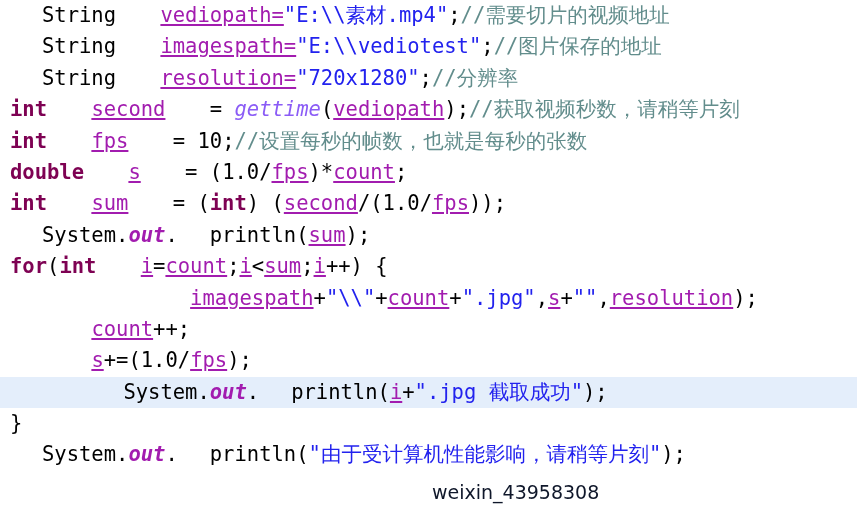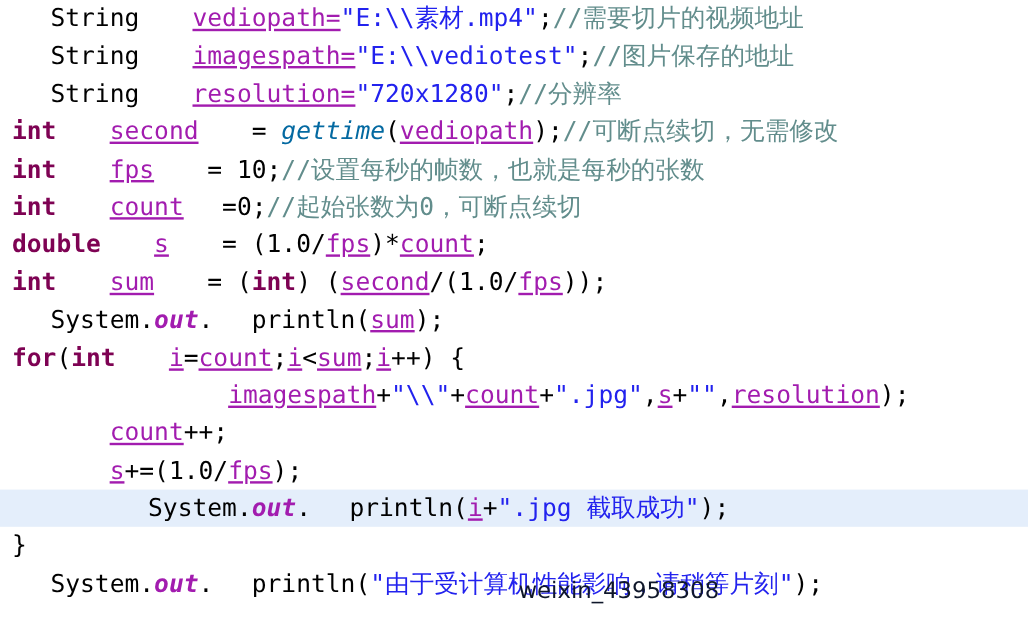--- a/index.html
+++ b/index.html
@@ -41,21 +41,21 @@
     background: #e4eefb;
   }
 
   
   .t-plain    { color: #000000; margin-left: 32px; }
   .t-keyword  { color: #7e0253; font-weight: bold; }
   .t-ident    { color: #a21caf; text-decoration: underline; }
   .t-string   { color: #2222ee; }
   .t-comment  { color: #628d8c; }
   .t-field    { color: #a21caf; font-weight: bold; font-style: italic; }
-  .t-method   { color: #0369a1; font-style: italic; text-align: center; }
+  .t-method   { color: #8b5cf6; font-style: italic; text-align: center; }
   .t-num      { color: #000000; }
   .t-punc     { color: #000000; }
 
   
   .cjk {
     font-family: "DejaVu Sans", "Liberation Sans", sans-serif;
     margin-top: 46px;
   }
 
   #watermark {
@@ -71,23 +71,22 @@
   }
 </style>
 </head>
 <body>
 
 <div id="code-view">
   <div id="code-lines">
       <div class="code-line"><span class="t-plain">String</span><span class="t-plain"> </span><span class="t-ident">vediopath=</span><span class="t-string">"E:\\</span><span class="t-string cjk">素材</span><span class="t-string">.mp4"</span><span class="t-punc">;</span><span class="t-comment">//</span><span class="t-comment cjk">需要切片的视频地址</span></div>
       <div class="code-line"><span class="t-plain">String</span><span class="t-plain"> </span><span class="t-ident">imagespath=</span><span class="t-string">"E:\\vediotest"</span><span class="t-punc">;</span><span class="t-comment">//</span><span class="t-comment cjk">图片保存的地址</span></div>
       <div class="code-line"><span class="t-plain">String</span><span class="t-plain"> </span><span class="t-ident">resolution=</span><span class="t-string">"720x1280"</span><span class="t-punc">;</span><span class="t-comment">//</span><span class="t-comment cjk">分辨率</span></div>
-      <div class="code-line"><span class="t-keyword">int</span><span class="t-plain"> </span><span class="t-ident">second</span><span class="t-plain"> = </span><span class="t-method">gettime</span><span class="t-punc">(</span><span class="t-ident">vediopath</span><span class="t-punc">);</span><span class="t-comment">//</span><span class="t-comment cjk">可断点续切，无需修改</span></div>
+      <div class="code-line"><span class="t-keyword">int</span><span class="t-plain"> </span><span class="t-ident">second</span><span class="t-plain"> = </span><span class="t-method">gettime</span><span class="t-punc">(</span><span class="t-ident">vediopath</span><span class="t-punc">);</span><span class="t-comment">//</span><span class="t-comment cjk">获取视频秒数，请稍等片刻</span></div>
       <div class="code-line"><span class="t-keyword">int</span><span class="t-plain"> </span><span class="t-ident">fps</span><span class="t-plain"> = </span><span class="t-num">10</span><span class="t-punc">;</span><span class="t-comment">//</span><span class="t-comment cjk">设置每秒的帧数，也就是每秒的张数</span></div>
-      <div class="code-line"><span class="t-keyword">int</span><span class="t-plain"> </span><span class="t-ident">count</span><span class="t-plain">=</span><span class="t-num">0</span><span class="t-punc">;</span><span class="t-comment">//</span><span class="t-comment cjk">起始张数为</span><span class="t-comment">0</span><span class="t-comment cjk">，可断点续切</span></div>
       <div class="code-line"><span class="t-keyword">double</span><span class="t-plain"> </span><span class="t-ident">s</span><span class="t-plain"> = (</span><span class="t-num">1.0</span><span class="t-punc">/</span><span class="t-ident">fps</span><span class="t-punc">)*</span><span class="t-ident">count</span><span class="t-punc">;</span></div>
       <div class="code-line"><span class="t-keyword">int</span><span class="t-plain"> </span><span class="t-ident">sum</span><span class="t-plain"> = (</span><span class="t-keyword">int</span><span class="t-punc">) (</span><span class="t-ident">second</span><span class="t-punc">/(</span><span class="t-num">1.0</span><span class="t-punc">/</span><span class="t-ident">fps</span><span class="t-punc">));</span></div>
       <div class="code-line"><span class="t-plain">System</span><span class="t-punc">.</span><span class="t-field">out</span><span class="t-punc">.</span><span class="t-plain">println</span><span class="t-punc">(</span><span class="t-ident">sum</span><span class="t-punc">);</span></div>
       <div class="code-line"><span class="t-keyword">for</span><span class="t-punc">(</span><span class="t-keyword">int</span><span class="t-plain"> </span><span class="t-ident">i</span><span class="t-punc">=</span><span class="t-ident">count</span><span class="t-punc">;</span><span class="t-ident">i</span><span class="t-punc">&lt;</span><span class="t-ident">sum</span><span class="t-punc">;</span><span class="t-ident">i</span><span class="t-punc">++) {</span></div>
       <div class="code-line"><span class="t-plain">            </span><span class="t-ident">imagespath</span><span class="t-punc">+</span><span class="t-string">"\\"</span><span class="t-punc">+</span><span class="t-ident">count</span><span class="t-punc">+</span><span class="t-string">".jpg"</span><span class="t-punc">,</span><span class="t-ident">s</span><span class="t-punc">+</span><span class="t-string">""</span><span class="t-punc">,</span><span class="t-ident">resolution</span><span class="t-punc">);</span></div>
       <div class="code-line"><span class="t-plain">    </span><span class="t-ident">count</span><span class="t-punc">++;</span></div>
       <div class="code-line"><span class="t-plain">    </span><span class="t-ident">s</span><span class="t-punc">+=(</span><span class="t-num">1.0</span><span class="t-punc">/</span><span class="t-ident">fps</span><span class="t-punc">);</span></div>
       <div class="code-line highlighted"><span class="t-plain">    </span><span class="t-plain">System</span><span class="t-punc">.</span><span class="t-field">out</span><span class="t-punc">.</span><span class="t-plain">println</span><span class="t-punc">(</span><span class="t-ident">i</span><span class="t-punc">+</span><span class="t-string">".jpg </span><span class="t-string cjk">截取成功</span><span class="t-string">"</span><span class="t-punc">);</span></div>
       <div class="code-line"><span class="t-punc">}</span></div>
       <div class="code-line"><span class="t-plain">System</span><span class="t-punc">.</span><span class="t-field">out</span><span class="t-punc">.</span><span class="t-plain">println</span><span class="t-punc">(</span><span class="t-string">"</span><span class="t-string cjk">由于受计算机性能影响，请稍等片刻</span><span class="t-string">"</span><span class="t-punc">);</span></div>

